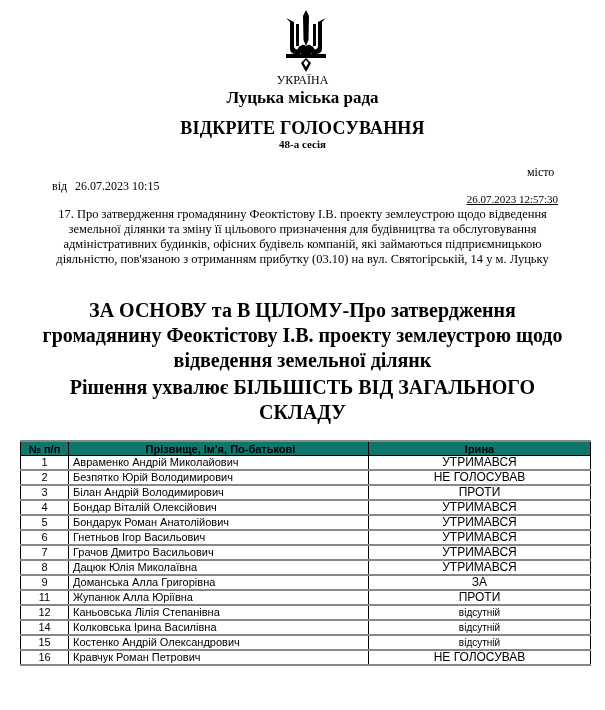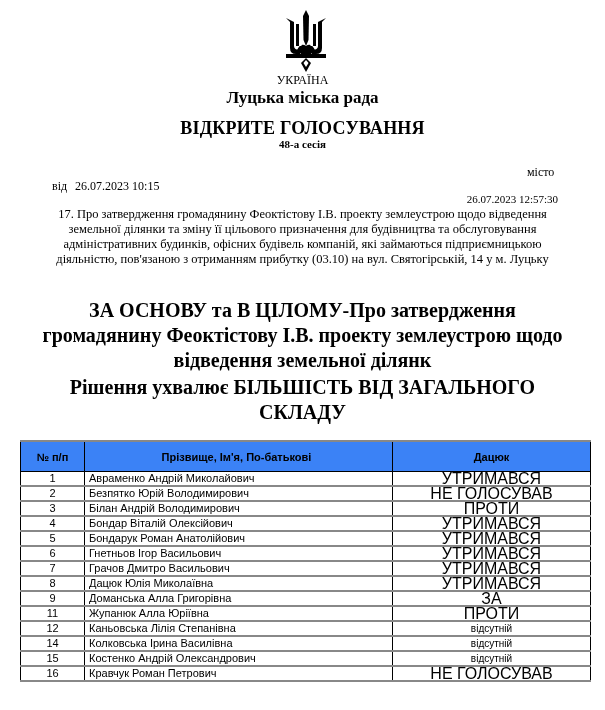--- a/index.html
+++ b/index.html
@@ -6,30 +6,30 @@
   body { width: 605px; height: 710px; position: relative; overflow: hidden; font-family: "Liberation Serif", serif; color: #000; }
   .emblem { position: absolute; left: 283px; top: 10px; width: 46px; height: 62px; }
   .center { position: absolute; left: 0; width: 605px; text-align: center; }
   .country { top: 73px; font-size: 12px; font-weight: normal; }
   .council { top: 88px; font-size: 17px; font-weight: bold; }
   .vote-type { top: 118px; font-size: 18px; font-weight: bold; letter-spacing: 0.2px; }
   .session { top: 138px; font-size: 11px; font-weight: bold; }
   .city { position: absolute; top: 165px; left: 527px; font-size: 12px; }
   .date-from { position: absolute; top: 179px; left: 52px; font-size: 12px; }
   .date-from span { margin-right: 8px; }
-  .printed { position: absolute; top: 193px; right: 47px; font-size: 11px; }
+  .printed { position: absolute; top: 193px; right: 47px; font-size: 11px; text-decoration: underline; }
   .agenda { top: 207px; left: 55px; width: 495px; font-size: 12.5px; line-height: 15px; }
   .decision-title { top: 298px; left: 35px; width: 535px; font-size: 20px; font-weight: bold; line-height: 25px; }
   .majority { top: 375px; left: 35px; width: 535px; font-size: 20px; font-weight: bold; line-height: 25px; }
   table.votes { position: absolute; top: 440px; left: 20px; width: 571px; border-collapse: collapse; font-family: "Liberation Sans", sans-serif; font-size: 11px; }
-  table.votes th { background: #3b82f6; font-weight: bold; font-size: 11px; height: 13px; padding: 8px; border: 1px solid #000; border-top: 2px solid #888; }
+  table.votes th { background: #0f766e; font-weight: bold; font-size: 11px; height: 13px; padding: 0; border: 1px solid #000; border-top: 2px solid #888; }
   table.votes td { height: 13px; padding: 0; border-left: 1px solid #000; border-right: 1px solid #000; border-bottom: 2px solid #888; line-height: 13px; }
   .col-num { width: 47px; text-align: center; }
   .col-name { width: 295px; text-align: left; padding-left: 4px !important; }
-  .col-choice { text-align: center; font-size: 16px; }
+  .col-choice { text-align: center; font-size: 12px; }
   .choice-absent { font-size: 10px; margin-top: 12px; }
   th.col-name { text-align: center; }
 </style>
 </head>
 <body>
 
 <svg class="emblem" viewBox="0 0 46 62">
   <g fill="#000">
 
     <path d="M23 0 L26 6 L25.5 30 L23 36 L20.5 30 L20 6 Z"></path>
@@ -66,21 +66,21 @@
 <div class="center agenda">17.  Про затвердження громадянину Феоктістову І.В. проекту землеустрою щодо відведення земельної ділянки та зміну її цільового призначення для будівництва та обслуговування адміністративних будинків, офісних будівель компаній, які займаються підприємницькою діяльністю, пов'язаною з отриманням прибутку (03.10) на вул. Святогірській, 14 у м. Луцьку</div>
 
 <div class="center decision-title">ЗА ОСНОВУ та В ЦІЛОМУ-Про затвердження громадянину Феоктістову І.В. проекту землеустрою щодо відведення земельної ділянк</div>
 <div class="center majority"><span style="font-weight:bold">Рішення ухвалює </span><span>БІЛЬШІСТЬ ВІД ЗАГАЛЬНОГО СКЛАДУ</span></div>
 
 <table class="votes">
   <thead>
     <tr>
       <th class="col-num">№ п/п</th>
       <th class="col-name">Прізвище, Ім'я, По-батькові</th>
-      <th class="col-choice" style="font-size:11px">Дацюк</th>
+      <th class="col-choice" style="font-size:11px">Ірина</th>
     </tr>
   </thead>
   <tbody id="vote-rows">
       <tr>
         <td class="col-num">1</td>
         <td class="col-name">Авраменко Андрій Миколайович</td>
         <td class="col-choice">УТРИМАВСЯ</td>
       </tr>
       <tr>
         <td class="col-num">2</td>

